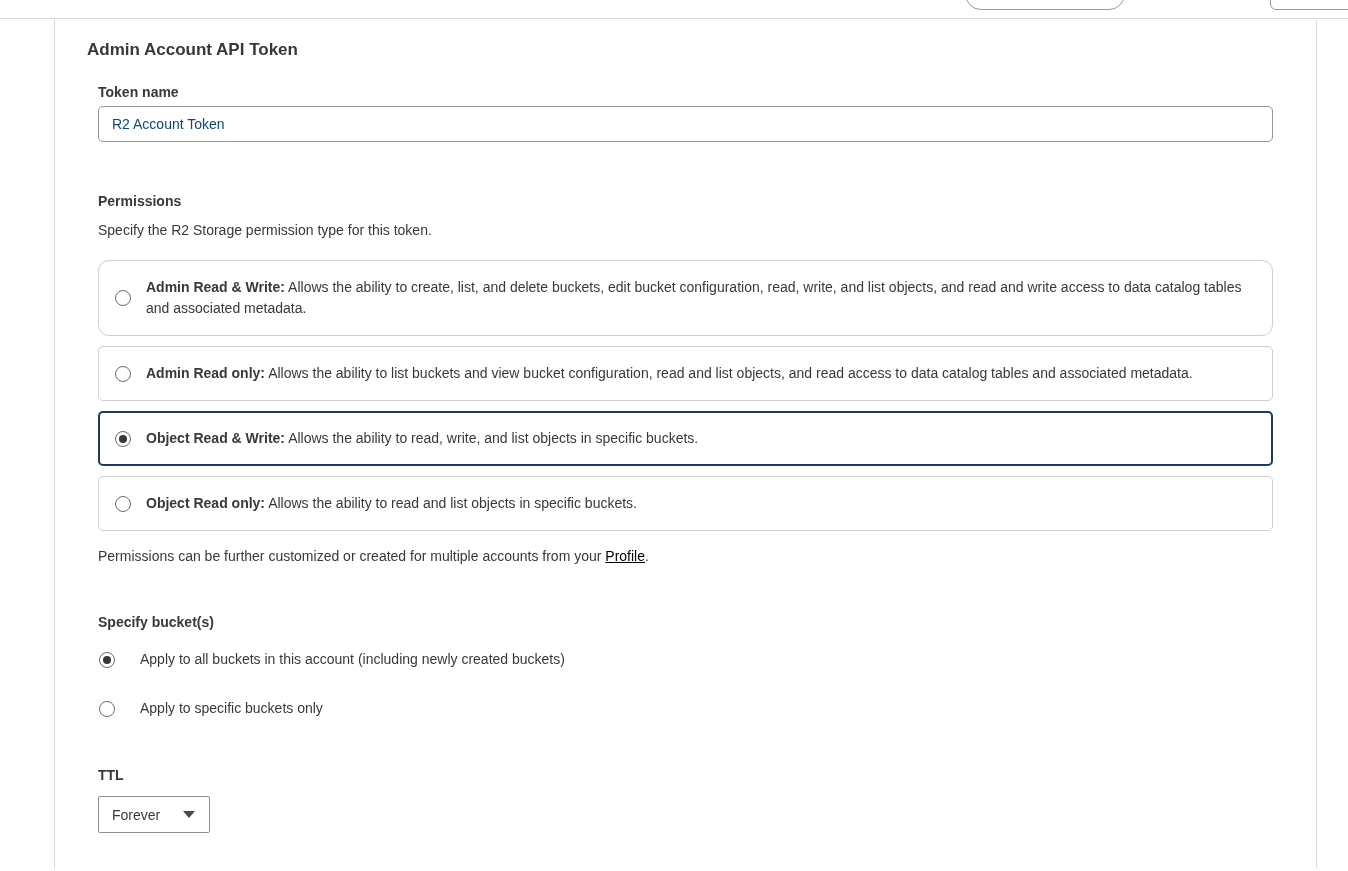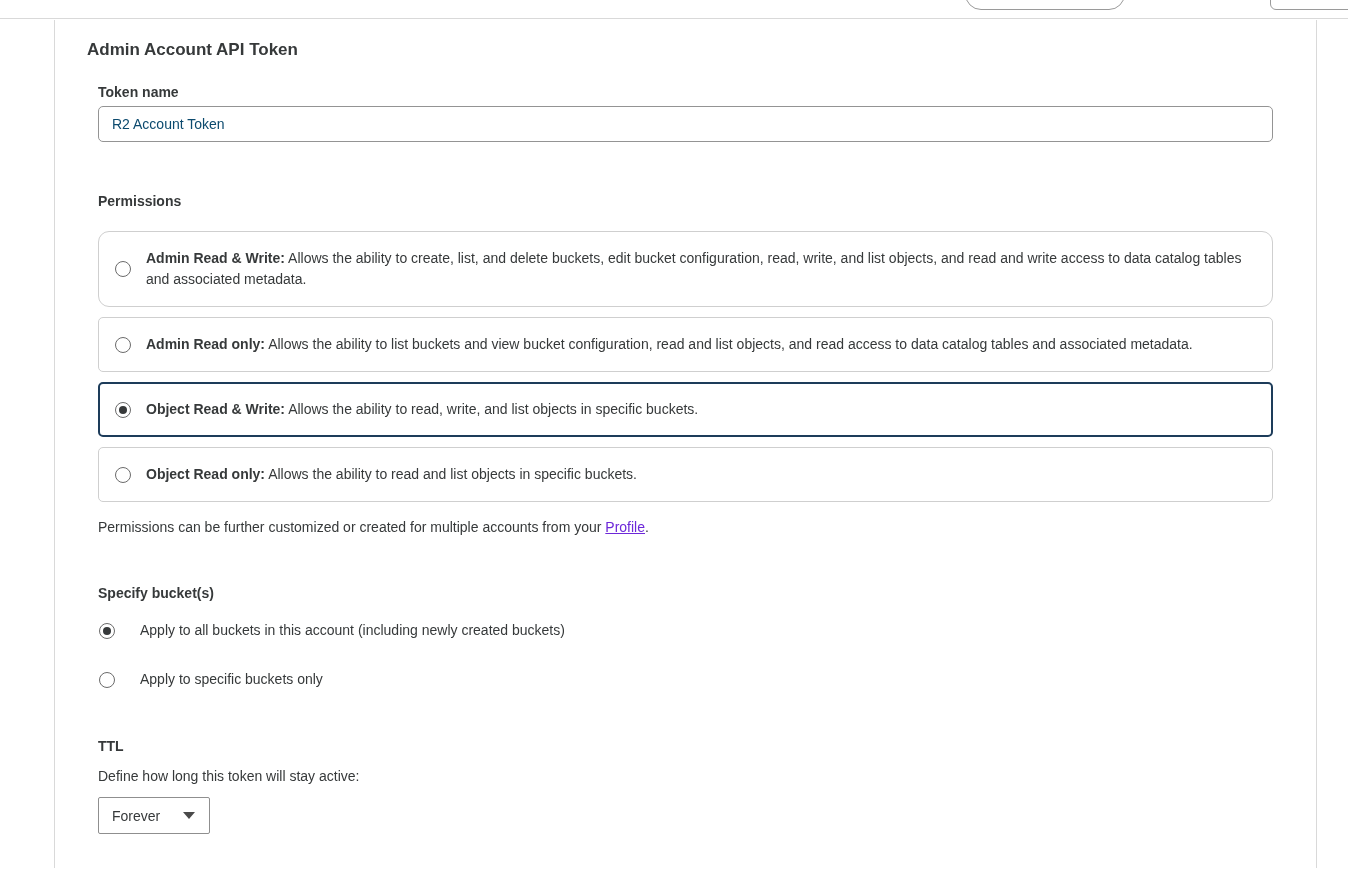--- a/index.html
+++ b/index.html
@@ -38,21 +38,21 @@
   .perm-card.selected { border:2px solid #1d3c5a; padding:15px; }
   .perm-text { font-size:14px; line-height:21px; }
   .perm-text b { font-weight:bold; }
 
   .radio { flex:0 0 auto; width:16px; height:16px; border:1px solid #6b6b6b;
     border-radius:50%; position:relative; background:#fff; }
   .selected > .radio::after { content:""; position:absolute; left:3px; top:3px;
     width:8px; height:8px; border-radius:50%; background:#36393a; }
 
   .perm-note { margin-top:17px; font-size:14px; line-height:17px; }
-  .link { color:#6d28d9; text-decoration:underline; cursor:pointer; }
+  .link { color:#000000; text-decoration:underline; cursor:pointer; }
 
   .lbl-buckets { margin-top:49px; }
   .bucket-row { display:flex; align-items:center; gap:25px; margin-top:20px;
     font-size:14px; line-height:17px; cursor:pointer; width:fit-content; }
   .bucket-row + .bucket-row { margin-top:32px;align-items:center; }
   .bucket-row .radio { margin-left:1px; }
 
   .lbl-ttl { margin-top:50px; }
   .ttl-desc { margin-top:13px; font-size:14px; line-height:17px; }
   .select-box { margin-top:12px; width:112px; height:37px; border:1px solid #8f8f8f;
@@ -71,20 +71,21 @@
 
 <div class="panel">
   <div class="content">
 
     <h1 class="page-title">Admin Account API Token</h1>
 
     <div class="field-label lbl-token">Token name</div>
     <input class="input-text" type="text" value="R2 Account Token" style="">
 
     <div class="field-label lbl-perms">Permissions</div>
+    <div class="section-desc">Specify the R2 Storage permission type for this token.</div>
 
     <div class="perm-list">
 
       <div class="perm-card">
         <span class="radio"></span>
         <span class="perm-text">
           <b>Admin Read &amp; Write:</b>
           <span>Allows the ability to create, list, and delete buckets, edit bucket configuration, read, write, and list objects, and read and write access to data catalog tables and associated metadata.</span>
         </span>
       </div>
@@ -124,21 +125,20 @@
       <span class="radio"></span>
       <span>Apply to all buckets in this account (including newly created buckets)</span>
     </div>
 
     <div class="bucket-row">
       <span class="radio"></span>
       <span>Apply to specific buckets only</span>
     </div>
 
     <div class="field-label lbl-ttl">TTL</div>
-    <div class="ttl-desc">Define how long this token will stay active:</div>
 
     <div class="select-box">
       <span>Forever</span>
       <span class="caret"></span>
     </div>
 
   </div>
 </div>
 
 </body></html>

